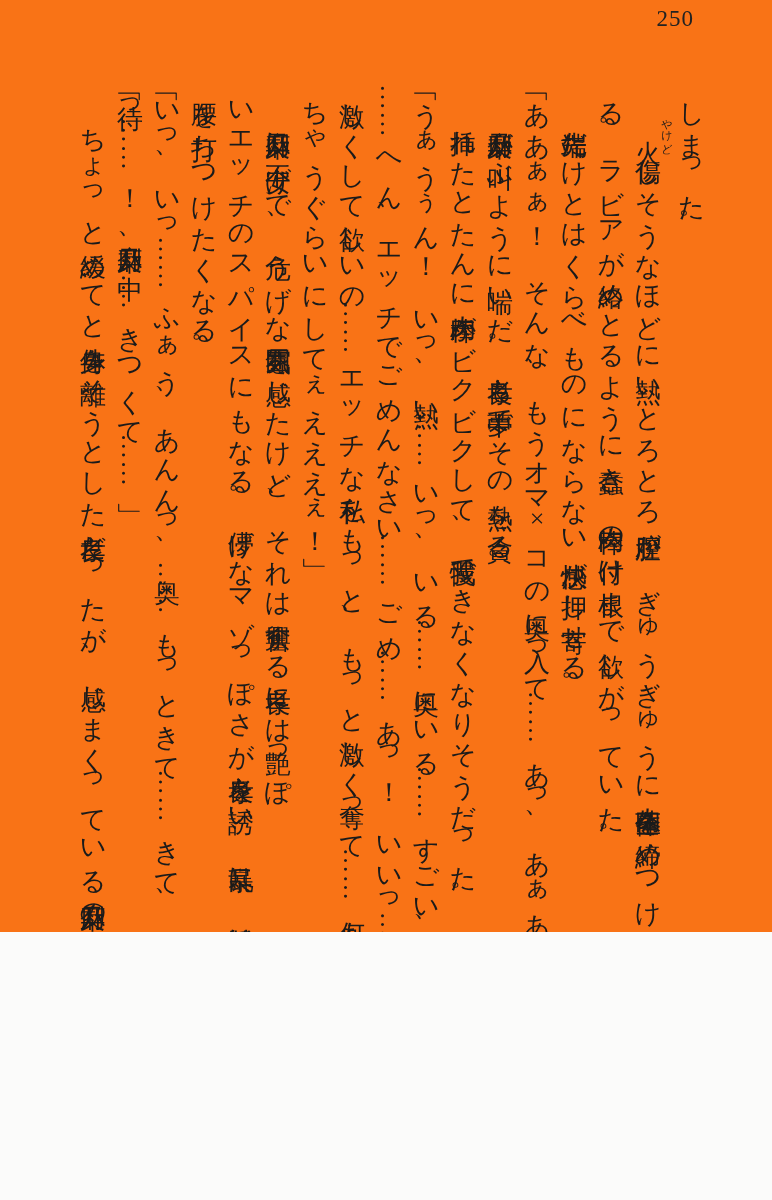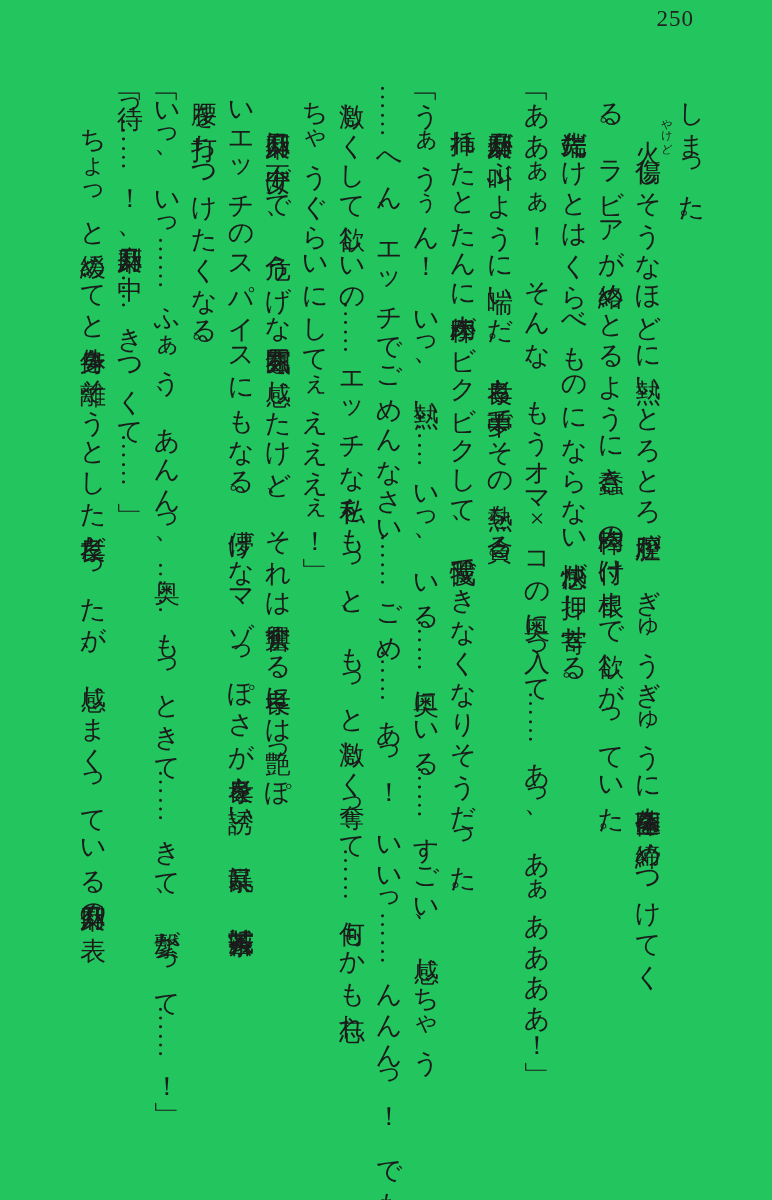--- a/index.html
+++ b/index.html
@@ -3,22 +3,22 @@
 <meta charset="utf-8">
 <style>
   html, body {
     margin: 0;
     padding: 0;
     background: #fbfbfa;
   }
   .page {
     position: relative;
     width: 772px;
-    height: 1200px;
-    background: #22c55e;
+    height: 932px;
+    background: #f97316;
     color: #1b1b1b;
     font-family: "Liberation Serif", "DejaVu Serif", serif;
     overflow: hidden;
   }
   .page-number {
     position: absolute;
     top: 6px;
     right: 78px;
     font-size: 23px;
     letter-spacing: 1px;

